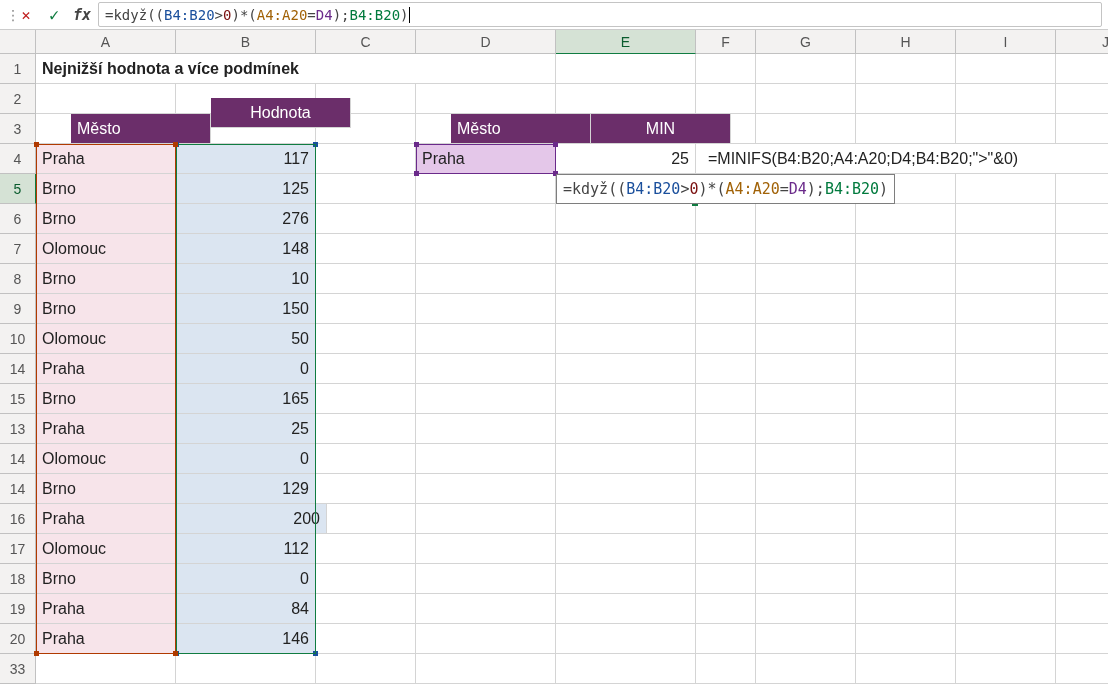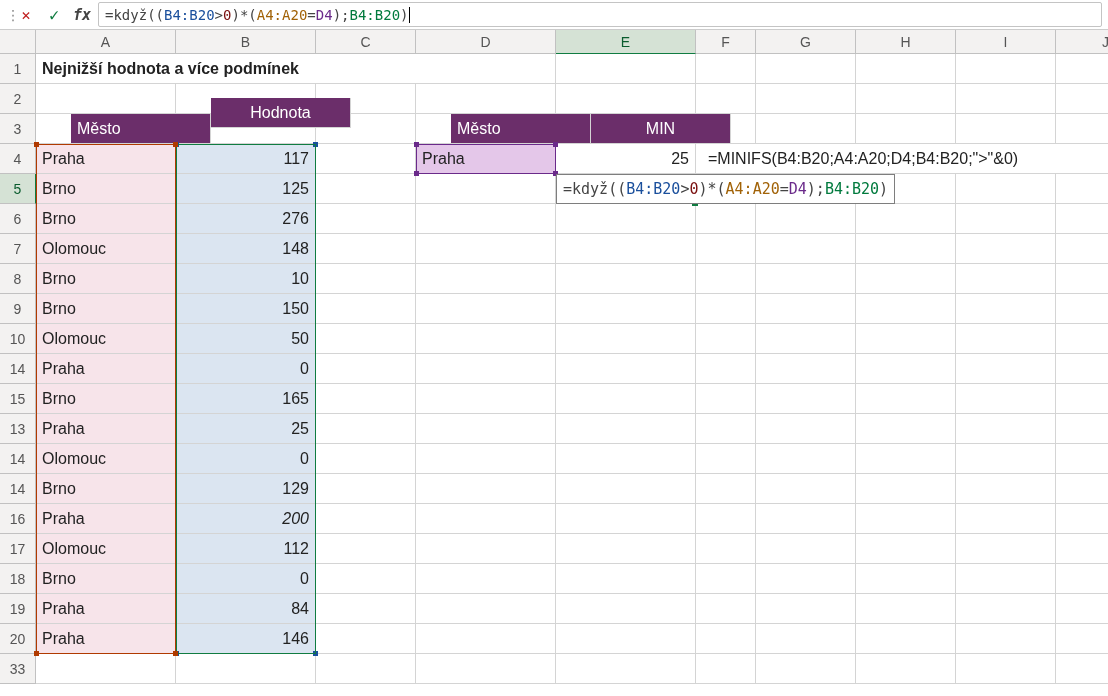--- a/index.html
+++ b/index.html
@@ -544,21 +544,21 @@
       <div class="cell right blue" style="left: 140px; top: 300px; width: 140px; height: 30px;">0</div>
       <div class="cell pink" style="left: 0px; top: 330px; width: 140px; height: 30px;">Brno</div>
       <div class="cell right blue" style="left: 140px; top: 330px; width: 140px; height: 30px;">165</div>
       <div class="cell pink" style="left: 0px; top: 360px; width: 140px; height: 30px;">Praha</div>
       <div class="cell right blue" style="left: 140px; top: 360px; width: 140px; height: 30px;">25</div>
       <div class="cell pink" style="left: 0px; top: 390px; width: 140px; height: 30px;">Olomouc</div>
       <div class="cell right blue" style="left: 140px; top: 390px; width: 140px; height: 30px;">0</div>
       <div class="cell pink" style="left: 0px; top: 420px; width: 140px; height: 30px;">Brno</div>
       <div class="cell right blue" style="left: 140px; top: 420px; width: 140px; height: 30px;">129</div>
       <div class="cell pink" style="left: 0px; top: 450px; width: 140px; height: 30px;">Praha</div>
-      <div class="cell right blue" style="left: 140px; top: 450px; width: 140px; height: 30px; font-style: italic;">200</div>
+      <div class="cell right blue" style="left: 140px; top: 450px; width: 151px; height: 30px;">200</div>
       <div class="cell pink" style="left: 0px; top: 480px; width: 140px; height: 30px;">Olomouc</div>
       <div class="cell right blue" style="left: 140px; top: 480px; width: 140px; height: 30px;">112</div>
       <div class="cell pink" style="left: 0px; top: 510px; width: 140px; height: 30px;">Brno</div>
       <div class="cell right blue" style="left: 140px; top: 510px; width: 140px; height: 30px;">0</div>
       <div class="cell pink" style="left: 0px; top: 540px; width: 140px; height: 30px;">Praha</div>
       <div class="cell right blue" style="left: 140px; top: 540px; width: 140px; height: 30px;">84</div>
       <div class="cell pink" style="left: 0px; top: 570px; width: 140px; height: 30px;">Praha</div>
       <div class="cell right blue" style="left: 140px; top: 570px; width: 140px; height: 30px;">146</div>
       <div class="cell praha" style="left: 380px; top: 90px; width: 140px; height: 30px;">Praha</div>
       <div class="cell right" style="left: 520px; top: 90px; width: 140px; height: 30px;">25</div>

